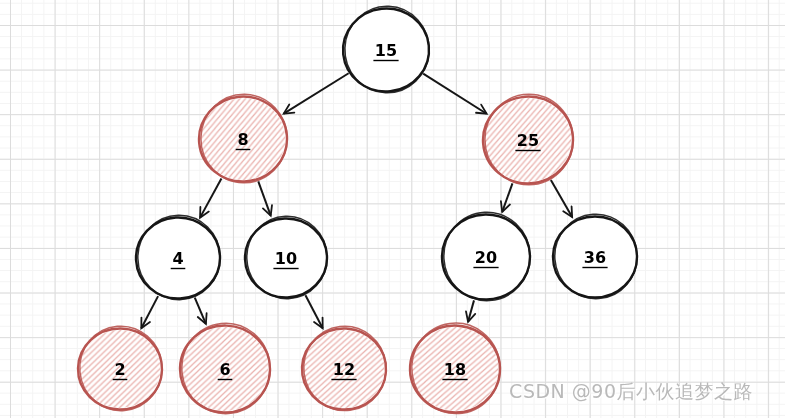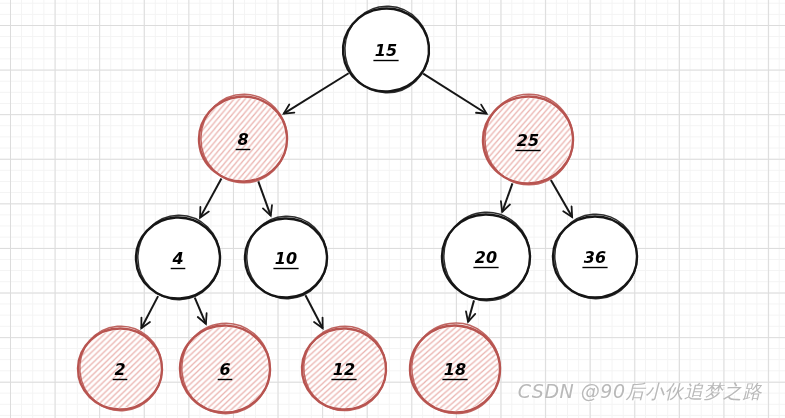--- a/index.html
+++ b/index.html
@@ -16,36 +16,35 @@
       linear-gradient(var(--grid-major) 1px, transparent 1px),
       linear-gradient(90deg, var(--grid-major) 1px, transparent 1px),
       linear-gradient(var(--grid-minor) 1px, transparent 1px),
       linear-gradient(90deg, var(--grid-minor) 1px, transparent 1px);
     background-size:
       var(--major-px) var(--major-px),
       var(--major-px) var(--major-px),
       var(--minor-px) var(--minor-px),
       var(--minor-px) var(--minor-px);
     background-position: 10px 25px;
-    font-style: italic;
   }
 
   svg.tree {
     position: absolute;
     left: 0; top: 0;
     width: 785px; height: 418px;
   }
   svg.tree text {
     font-family: "DejaVu Sans", sans-serif;
     font-weight: bold;
   }
 
   .watermark {
     position: absolute;
-    right: 23px;
+    right: 32px;
     bottom: 13px;
     font-size: 19px;
     letter-spacing: 0.5px;
     color: var(--wm-color, #b9b9b9);
     text-shadow: 1px 1px 0 #ffffff;
     white-space: nowrap;
     user-select: none;
   }
 </style>
 </head>

